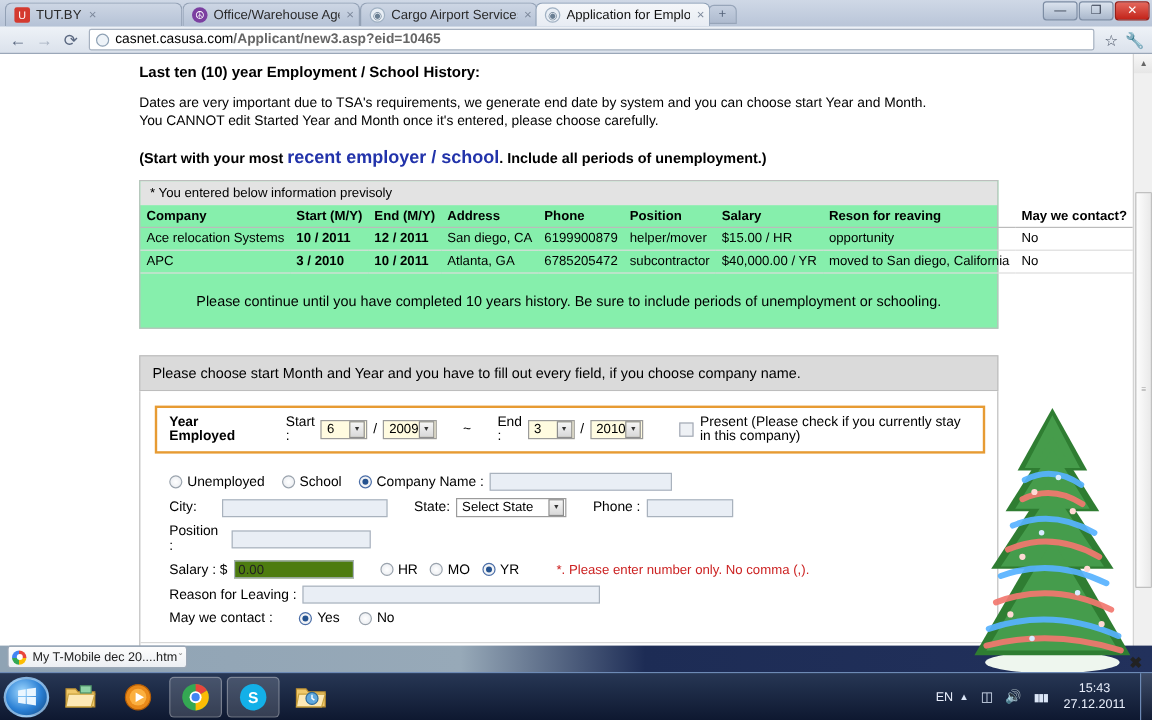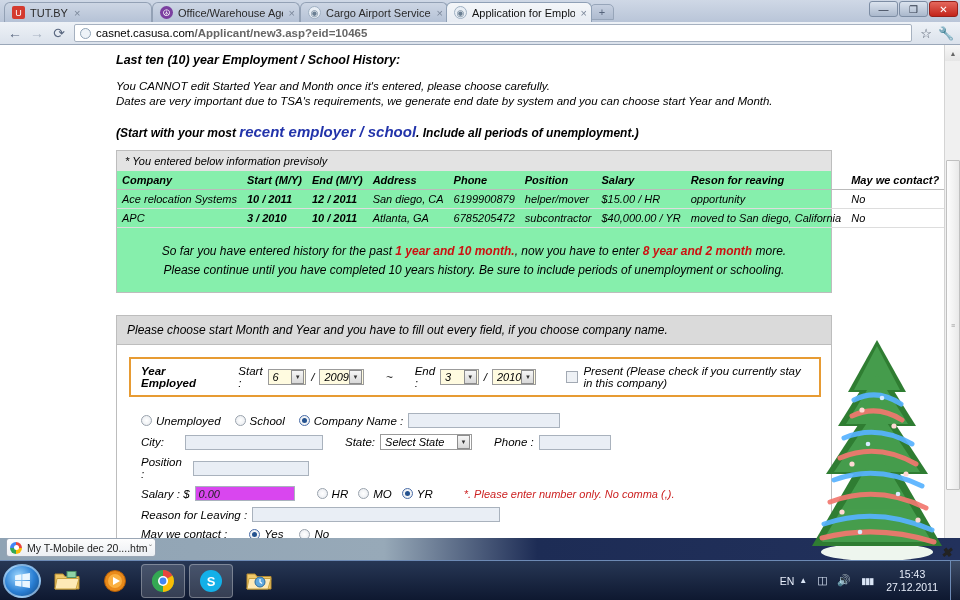--- a/index.html
+++ b/index.html
@@ -55,21 +55,21 @@
     border:1px solid #a6b1c0; border-radius:2px;
     display:flex; align-items:center; padding:0 5px; font-size:11.5px; overflow:hidden; }
   .url-globe { width:11px; height:11px; border-radius:50%; border:1px solid #8fa2b5;
     background:#eef3f8; margin-right:5px; flex:none; }
   .url-host { color:#000; }
   .url-path { color:#666;font-weight:bold; }
   .bar-ico { width:20px; height:20px; display:flex; align-items:center; justify-content:center;
     color:#4c5668; font-size:13px; }
 
   
-  #viewport { position:relative; height:515px; background:#fff; overflow:hidden;font-style:italic; }
+  #viewport { position:relative; height:515px; background:#fff; overflow:hidden; }
   #page { position:absolute; left:0; top:0; width:944px; padding:8px 0 0 0; background:#fff; }
 
   
   #vscroll { position:absolute; right:0; top:0; width:16px; height:515px;
     background:#f0f0f0; border-left:1px solid #d4d4d4; }
   .sb-arrow { width:16px; height:16px; display:flex; align-items:center; justify-content:center;
     background:linear-gradient(#f7f7f7,#e6e6e6); font-size:7px; color:#666; }
   .sb-arrow.bottom { position:absolute; bottom:0; }
   #sb-thumb { position:absolute; top:115px; left:1px; width:14px; height:330px;
     background:linear-gradient(90deg,#fdfdfd,#e9e9e9); border:1px solid #c0c0c0; border-radius:1px;
@@ -112,21 +112,21 @@
   .gap { margin:0 5px; }
 
   .frow { display:flex; align-items:center; font-size:11.5px; padding:6px 0 0 24px; }
   .radio { width:11px; height:11px; border-radius:50%; border:1px solid #9aa3ad;
     background:radial-gradient(#fff,#e6e9ee); margin-right:4px; flex:none;
     display:flex; align-items:center; justify-content:center; }
   .radio.on { border-color:#4a6da7; }
   .radio.on::after { content:""; width:5px; height:5px; border-radius:50%; background:#24528f; }
   .chk { width:12px; height:12px; border:1px solid #a2a9b3; background:#eef1f5; margin-right:5px; flex:none; }
   .inp { background:#e9eef5; border:1px solid #a9b2bd; height:15px; }
-  .inp.val { background:#d946ef; font-size:11px; padding:0 3px; line-height:14px; color:#222; }
+  .inp.val { background:#4d7c0f; font-size:11px; padding:0 3px; line-height:14px; color:#222; }
   .lbl { margin-right:5px; }
   .hint { color:#cc2222; font-size:11px; }
   .submit-wrap { text-align:center; border-top:1px solid #d7d7d7; margin-top:14px; padding:9px 0 10px; }
 
   
   #tree-ad { position:absolute; right:8px; bottom:-4px; width:150px; height:230px; z-index:30; }
   #tree-close { position:absolute; right:8px; bottom:0px; font-size:13px; font-weight:bold; color:#222; z-index:31; }
 
   
   #taskbar { position:absolute; left:0; bottom:0; width:960px; height:40px;
@@ -210,22 +210,22 @@
   </div>
 
   <div id="viewport">
     <div id="page">
 
       <div class="content">
 
         <div class="h-title">Last ten (10) year Employment / School History:</div>
 
         <div class="note">
+          <div>Dates are very important due to TSA's requirements, we generate end date by system and you can choose start Year and Month.</div>
           <div>You CANNOT edit Started Year and Month once it's entered, please choose carefully.</div>
-          <div>Dates are very important due to TSA's requirements, we generate end date by system and you can choose start Year and Month.</div>
         </div>
 
         <div class="start-line">
           <span>(Start with your most </span><span class="big">recent employer / school</span><span>. Include all periods of unemployment.)</span>
         </div>
 
         <div class="panel">
           <div class="panel-head">* You entered below information previsoly</div>
 
           <table class="hist">
@@ -269,21 +269,20 @@
                 <td>moved to San diego, California</td>
                 <td>No</td>
                 <td>
                   <a class="edit" href="#">Edit</a>
                 </td>
               </tr>
             </tbody>
           </table>
 
           <div class="summary">
-            <div><span>So far you have entered history for the past </span><span class="r">1 year and 10 month.</span><span>, now you have to enter </span><span class="r">8 year and 2 month</span><span> more.</span></div>
             <div>Please continue until you have completed 10 years history. Be sure to include periods of unemployment or schooling.</div>
           </div>
         </div>
 
         <div class="sec-head">Please choose start Month and Year and you have to fill out every field, if you choose company name.</div>
 
         <div class="form-panel">
 
           <div class="ye-box">
             <span class="ye-label">Year Employed</span>

